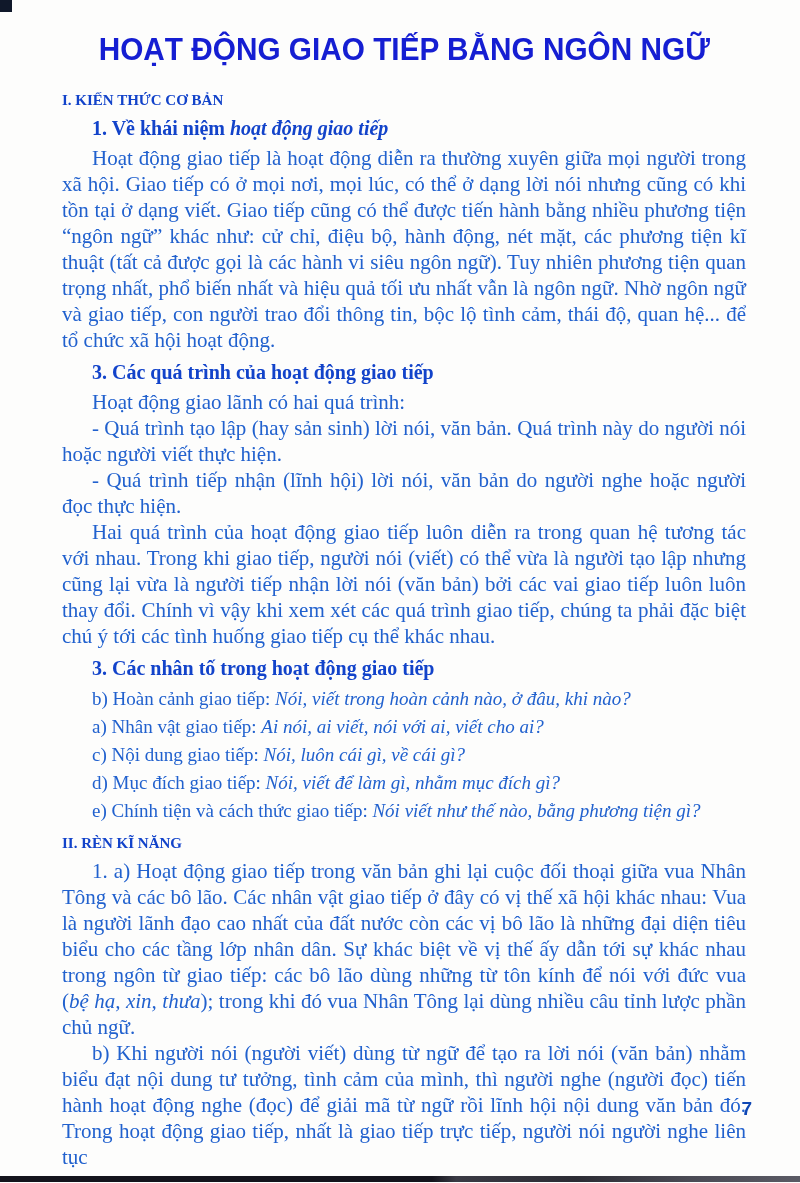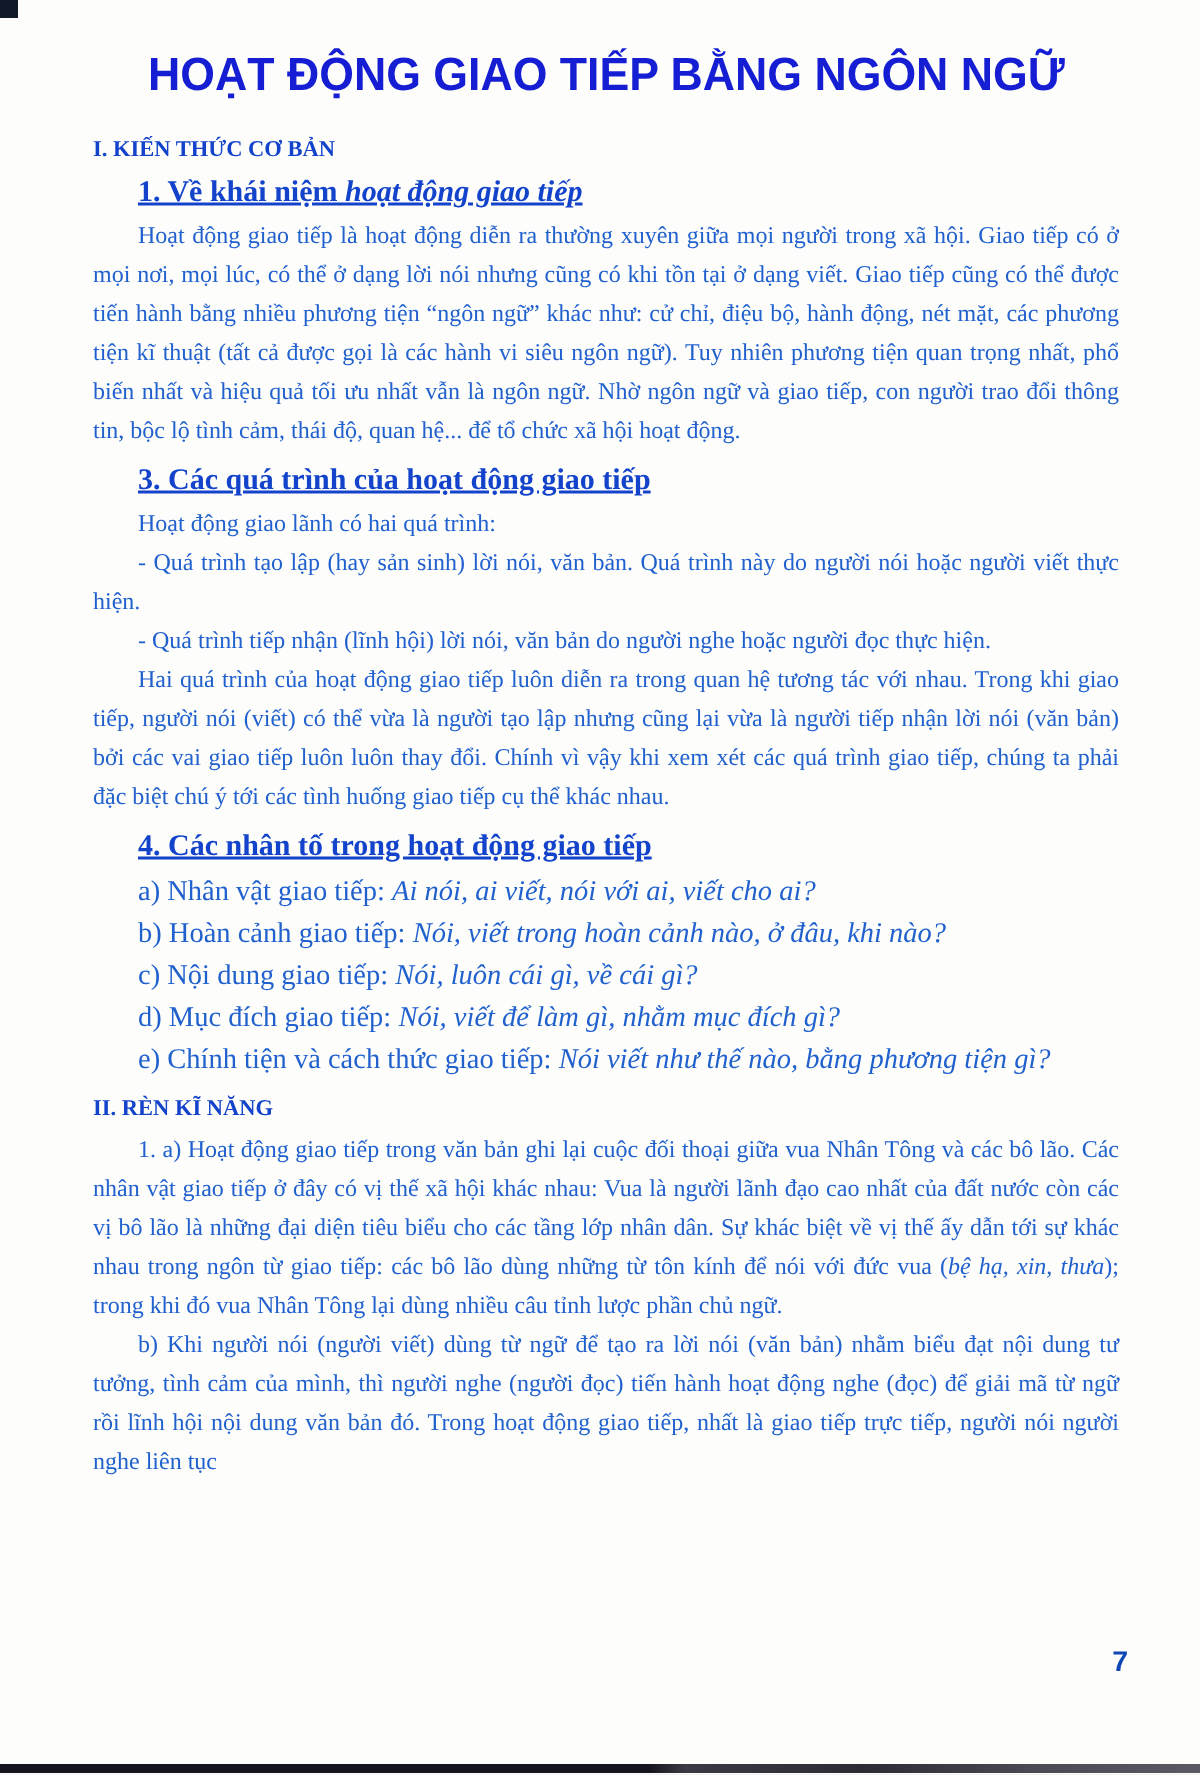--- a/index.html
+++ b/index.html
@@ -37,25 +37,24 @@
     font-weight:bold;
     font-size:15px;
     color:var(--heading-blue);
     margin:10px 0 6px 0;
   }
   .h-num{
     font-weight:bold;
     font-size:20px;
     color:var(--heading-blue);
     margin:8px 0 5px 30px;
-    text-decoration:underline;
   }
   .h-num i{font-weight:bold;}
   p.body{
-    font-size:16px;
+    font-size:21px;
     line-height:26px;
     text-align:justify;
     color:var(--body-blue);
   }
   p.indent{text-indent:30px;}
   p.item{
     font-size:19px;
     line-height:28px;
     margin-left:30px;
     color:var(--body-blue);
@@ -99,25 +98,25 @@
 
     <p class="body indent">Hoạt động giao tiếp là hoạt động diễn ra thường xuyên giữa mọi người trong xã hội. Giao tiếp có ở mọi nơi, mọi lúc, có thể ở dạng lời nói nhưng cũng có khi tồn tại ở dạng viết. Giao tiếp cũng có thể được tiến hành bằng nhiều phương tiện “ngôn ngữ” khác như: cử chỉ, điệu bộ, hành động, nét mặt, các phương tiện kĩ thuật (tất cả được gọi là các hành vi siêu ngôn ngữ). Tuy nhiên phương tiện quan trọng nhất, phổ biến nhất và hiệu quả tối ưu nhất vẫn là ngôn ngữ. Nhờ ngôn ngữ và giao tiếp, con người trao đổi thông tin, bộc lộ tình cảm, thái độ, quan hệ... để tổ chức xã hội hoạt động.</p>
 
     <h3 class="h-num">3. Các quá trình của hoạt động giao tiếp</h3>
 
     <p class="body indent">Hoạt động giao lãnh có hai quá trình:</p>
     <p class="body indent">- Quá trình tạo lập (hay sản sinh) lời nói, văn bản. Quá trình này do người nói hoặc người viết thực hiện.</p>
     <p class="body indent">- Quá trình tiếp nhận (lĩnh hội) lời nói, văn bản do người nghe hoặc người đọc thực hiện.</p>
     <p class="body indent">Hai quá trình của hoạt động giao tiếp luôn diễn ra trong quan hệ tương tác với nhau. Trong khi giao tiếp, người nói (viết) có thể vừa là người tạo lập nhưng cũng lại vừa là người tiếp nhận lời nói (văn bản) bởi các vai giao tiếp luôn luôn thay đổi. Chính vì vậy khi xem xét các quá trình giao tiếp, chúng ta phải đặc biệt chú ý tới các tình huống giao tiếp cụ thể khác nhau.</p>
 
-    <h3 class="h-num">4. Các nhân tố trong hoạt động giao tiếp</h3>
+    <h3 class="h-num">3. Các nhân tố trong hoạt động giao tiếp</h3>
 
 
+    <p class="item"><span>b) Hoàn cảnh giao tiếp: </span><i>Nói, viết trong hoàn cảnh nào, ở đâu, khi nào?</i></p>
     <p class="item"><span>a) Nhân vật giao tiếp: </span><i>Ai nói, ai viết, nói với ai, viết cho ai?</i></p>
-    <p class="item"><span>b) Hoàn cảnh giao tiếp: </span><i>Nói, viết trong hoàn cảnh nào, ở đâu, khi nào?</i></p>
     <p class="item"><span>c) Nội dung giao tiếp: </span><i>Nói, luôn cái gì, về cái gì?</i></p>
     <p class="item"><span>d) Mục đích giao tiếp: </span><i>Nói, viết để làm gì, nhằm mục đích gì?</i></p>
     <p class="item"><span>e) Chính tiện và cách thức giao tiếp: </span><i>Nói viết như thế nào, bằng phương tiện gì?</i></p>
 
     <h2 class="h-roman">II. RÈN KĨ NĂNG</h2>
 
     <p class="body indent"><span>1. a) Hoạt động giao tiếp trong văn bản ghi lại cuộc đối thoại giữa vua Nhân Tông và các bô lão. Các nhân vật giao tiếp ở đây có vị thế xã hội khác nhau: Vua là người lãnh đạo cao nhất của đất nước còn các vị bô lão là những đại diện tiêu biểu cho các tầng lớp nhân dân. Sự khác biệt về vị thế ấy dẫn tới sự khác nhau trong ngôn từ giao tiếp: các bô lão dùng những từ tôn kính để nói với đức vua (</span><i>bệ hạ, xin, thưa</i><span>); trong khi đó vua Nhân Tông lại dùng nhiều câu tỉnh lược phần chủ ngữ.</span></p>
 
     <p class="body indent">b) Khi người nói (người viết) dùng từ ngữ để tạo ra lời nói (văn bản) nhằm biểu đạt nội dung tư tưởng, tình cảm của mình, thì người nghe (người đọc) tiến hành hoạt động nghe (đọc) để giải mã từ ngữ rồi lĩnh hội nội dung văn bản đó. Trong hoạt động giao tiếp, nhất là giao tiếp trực tiếp, người nói người nghe liên tục</p>
 

